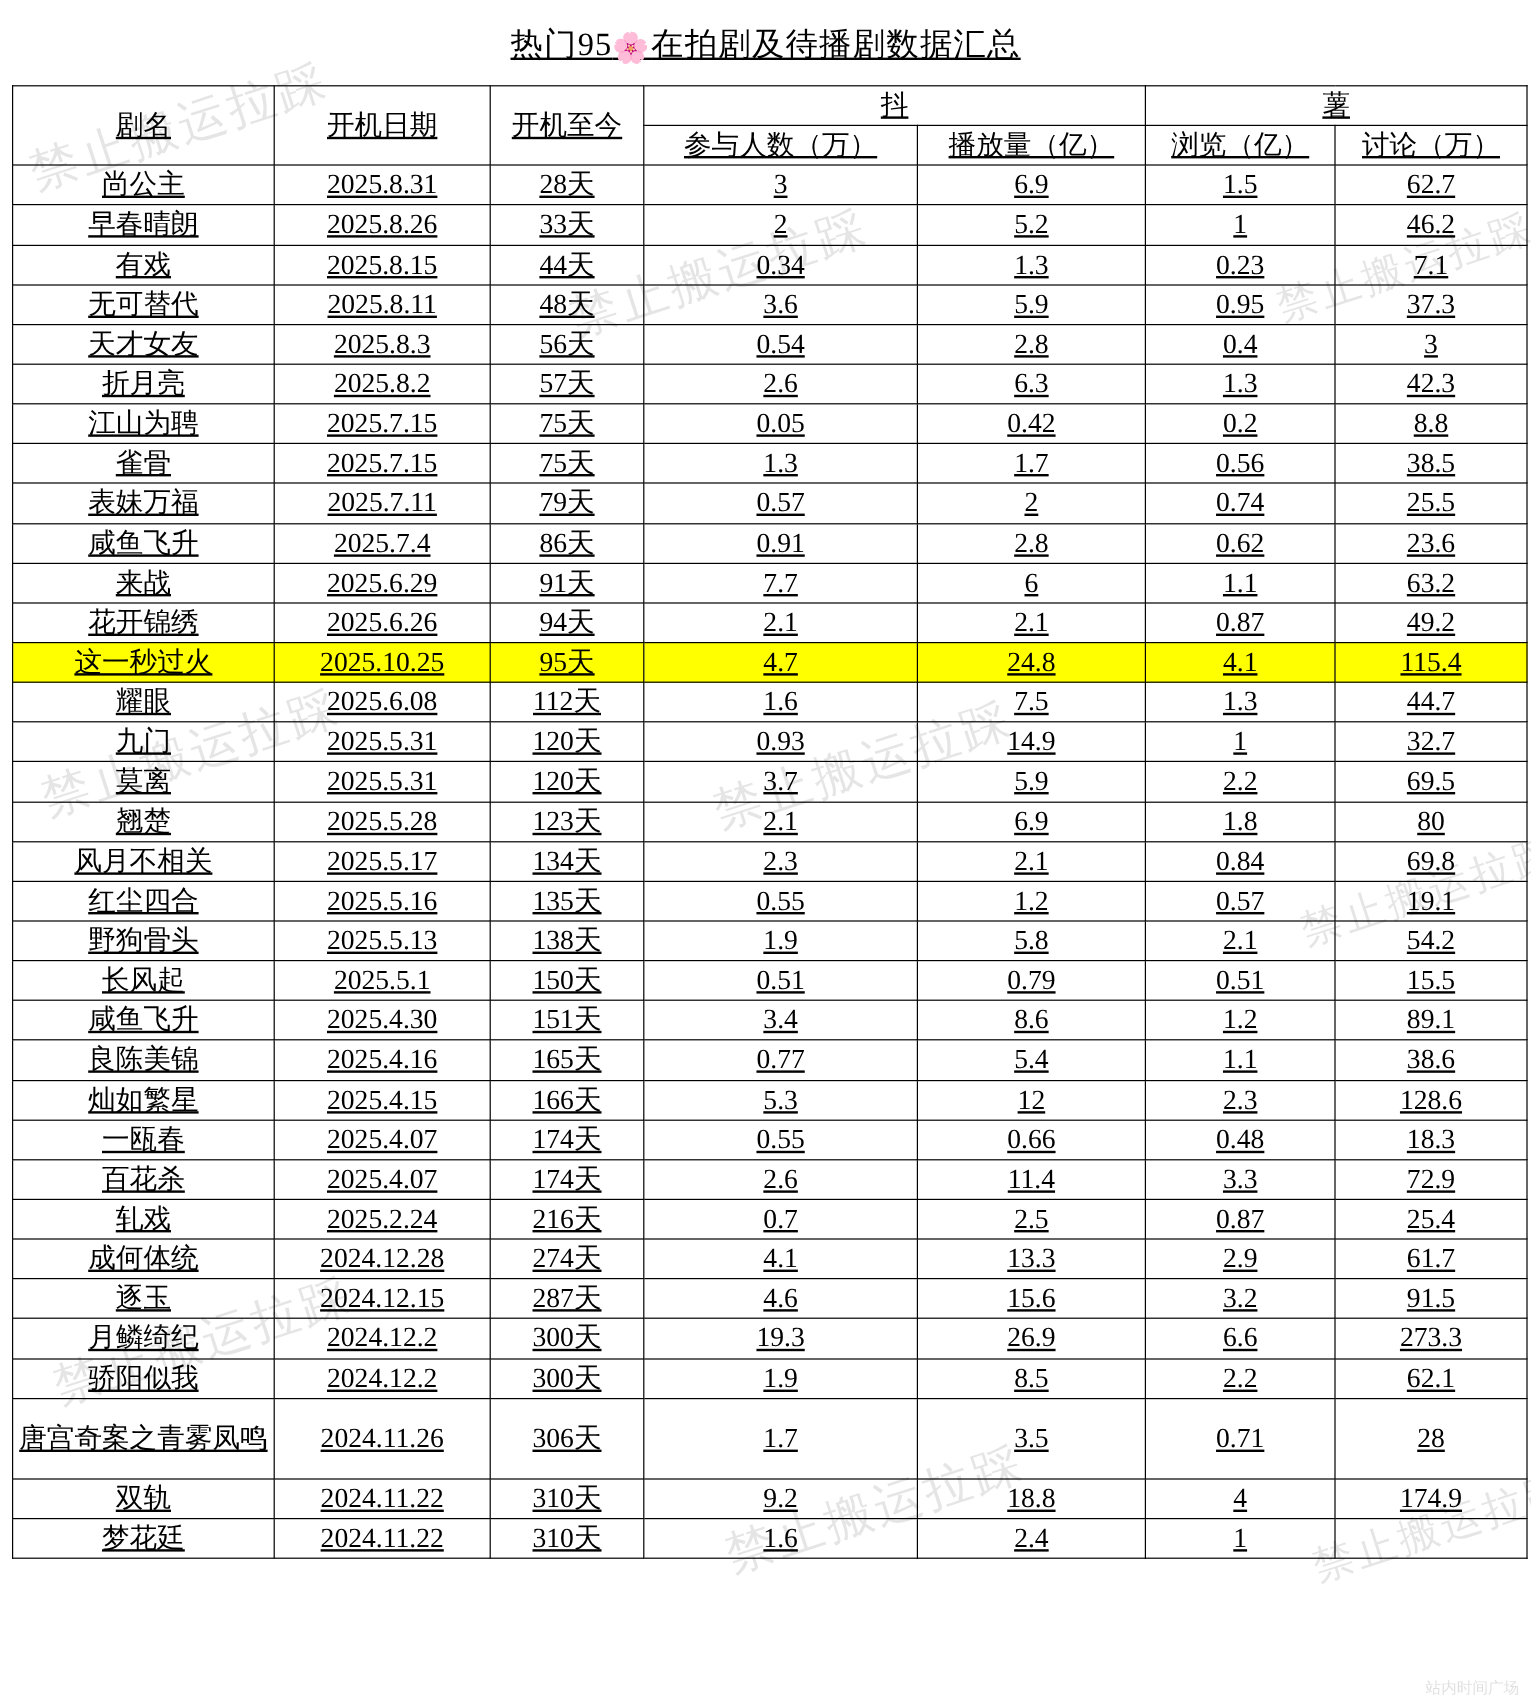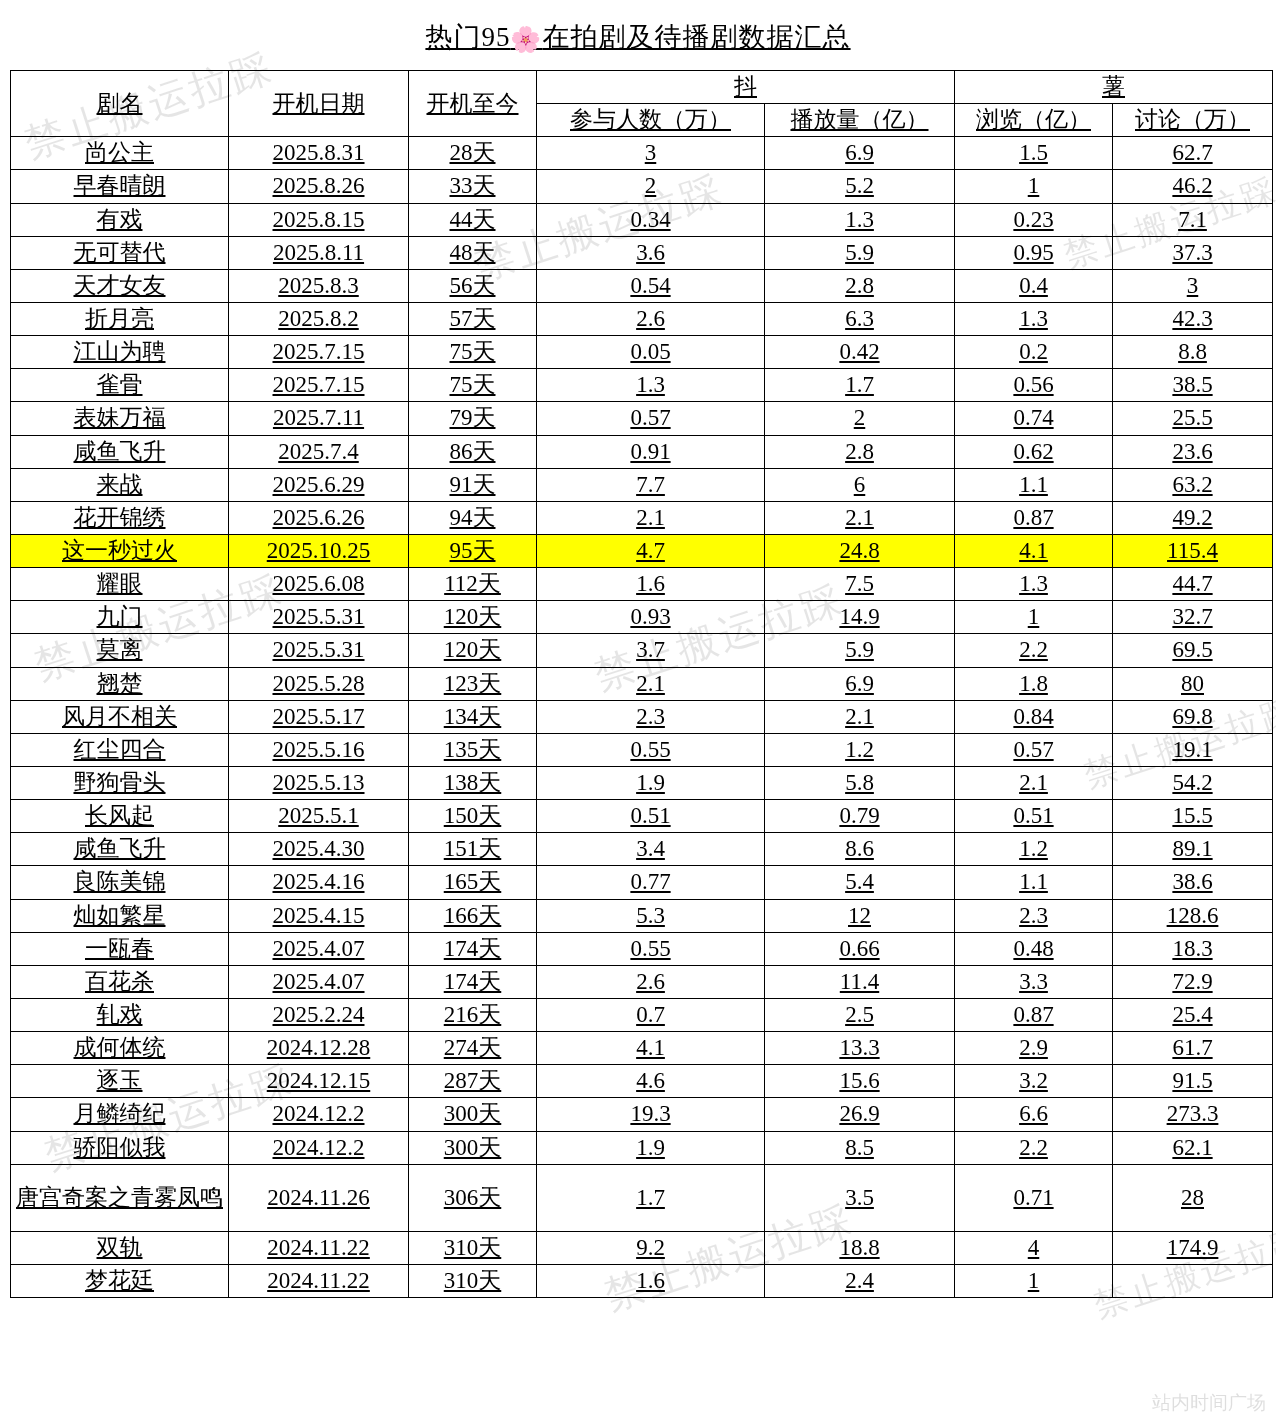--- a/index.html
+++ b/index.html
@@ -84,21 +84,21 @@
     letter-spacing: 3px;
     transform: rotate(-18deg);
     pointer-events: none;
     white-space: nowrap;
     user-select: none;
   }
   .wm.small { font-size: 34px; }
   .wm2 {
     position: absolute;
     color: rgba(0,0,0,0.13);
-    font-size: 19px;
+    font-size: 13px;
     font-family: Liberation Serif, serif;
     white-space: nowrap;
     pointer-events: none;
   }
 </style>
 </head>
 <body>
 
 <div class="page">
 

